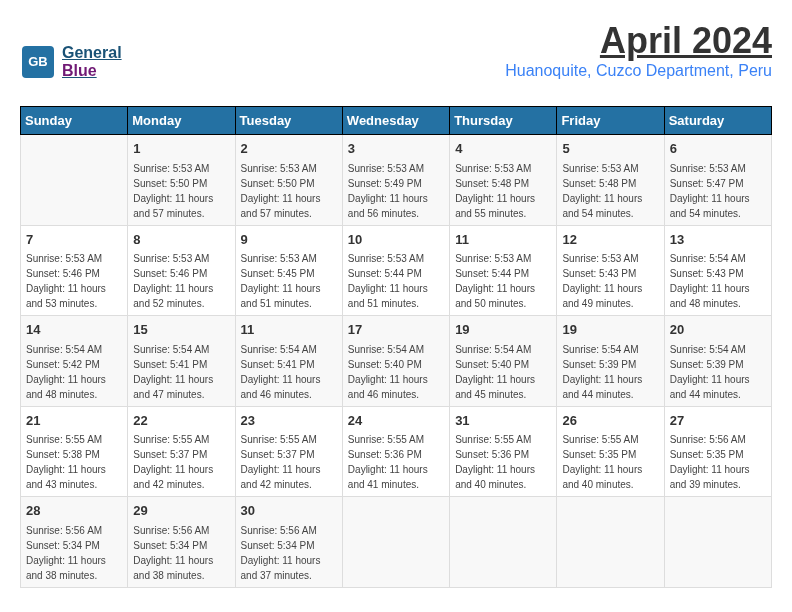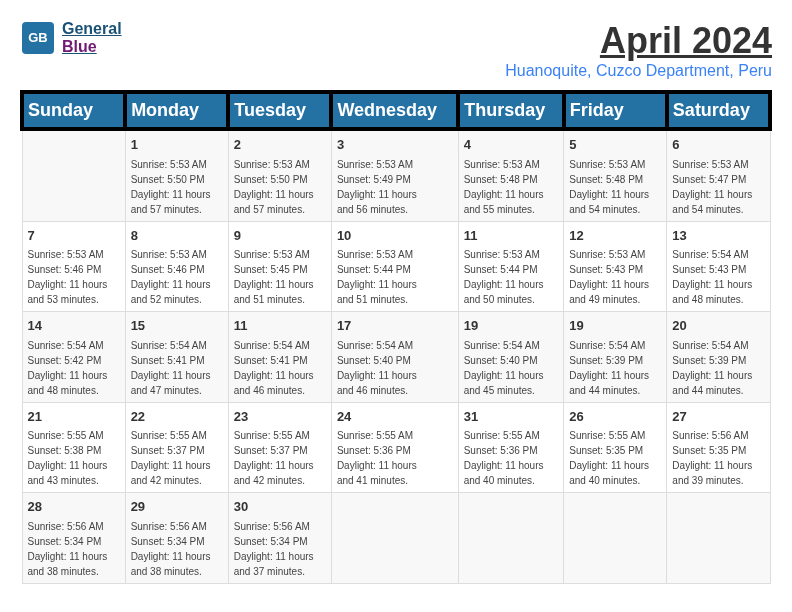--- a/index.html
+++ b/index.html
@@ -6,22 +6,22 @@
     body {
       font-family: Arial, sans-serif;
       background: #fff;
       padding: 20px;
       width: 792px;
       min-height: 612px;
     }
     .header-section {
       display: flex;
       justify-content: space-between;
-      align-items: flex-start;
-      margin-bottom: 10px;
+      align-items: flex-end;
+      margin-bottom: 26px;
     }
     .logo {
       display: flex;
       align-items: center;
       gap: 6px;
     }
     .logo-icon {
       width: 36px;
       height: 36px;
     }
@@ -41,23 +41,23 @@
     table {
       width: 100%;
       border-collapse: collapse;
       font-size: 11px;
     }
     thead tr th {
       background-color: #2471a3;
       color: #fff;
       padding: 6px 4px;
       text-align: left;
-      font-size: 18px;
+      font-size: 13px;
       font-weight: bold;
-      border: 4px solid #000000;
+      border: 1px solid #000000;
     }
     tbody tr td {
       vertical-align: top;
       padding: 4px 5px;
       border: 1px solid #ddd;
       height: 80px;
       color: #333;
       line-height: 1.5;
     }
     tbody tr:nth-child(odd) td {

